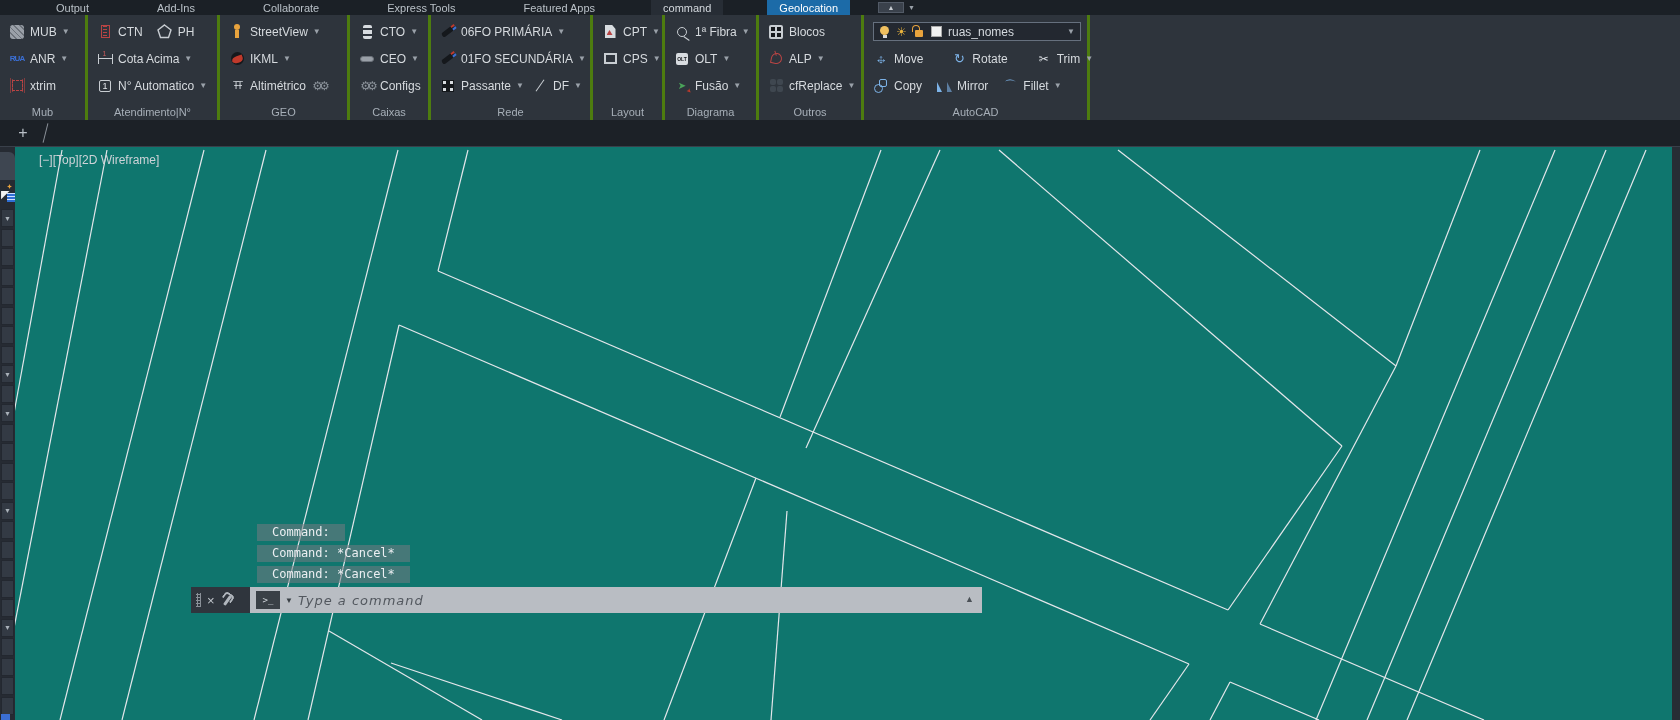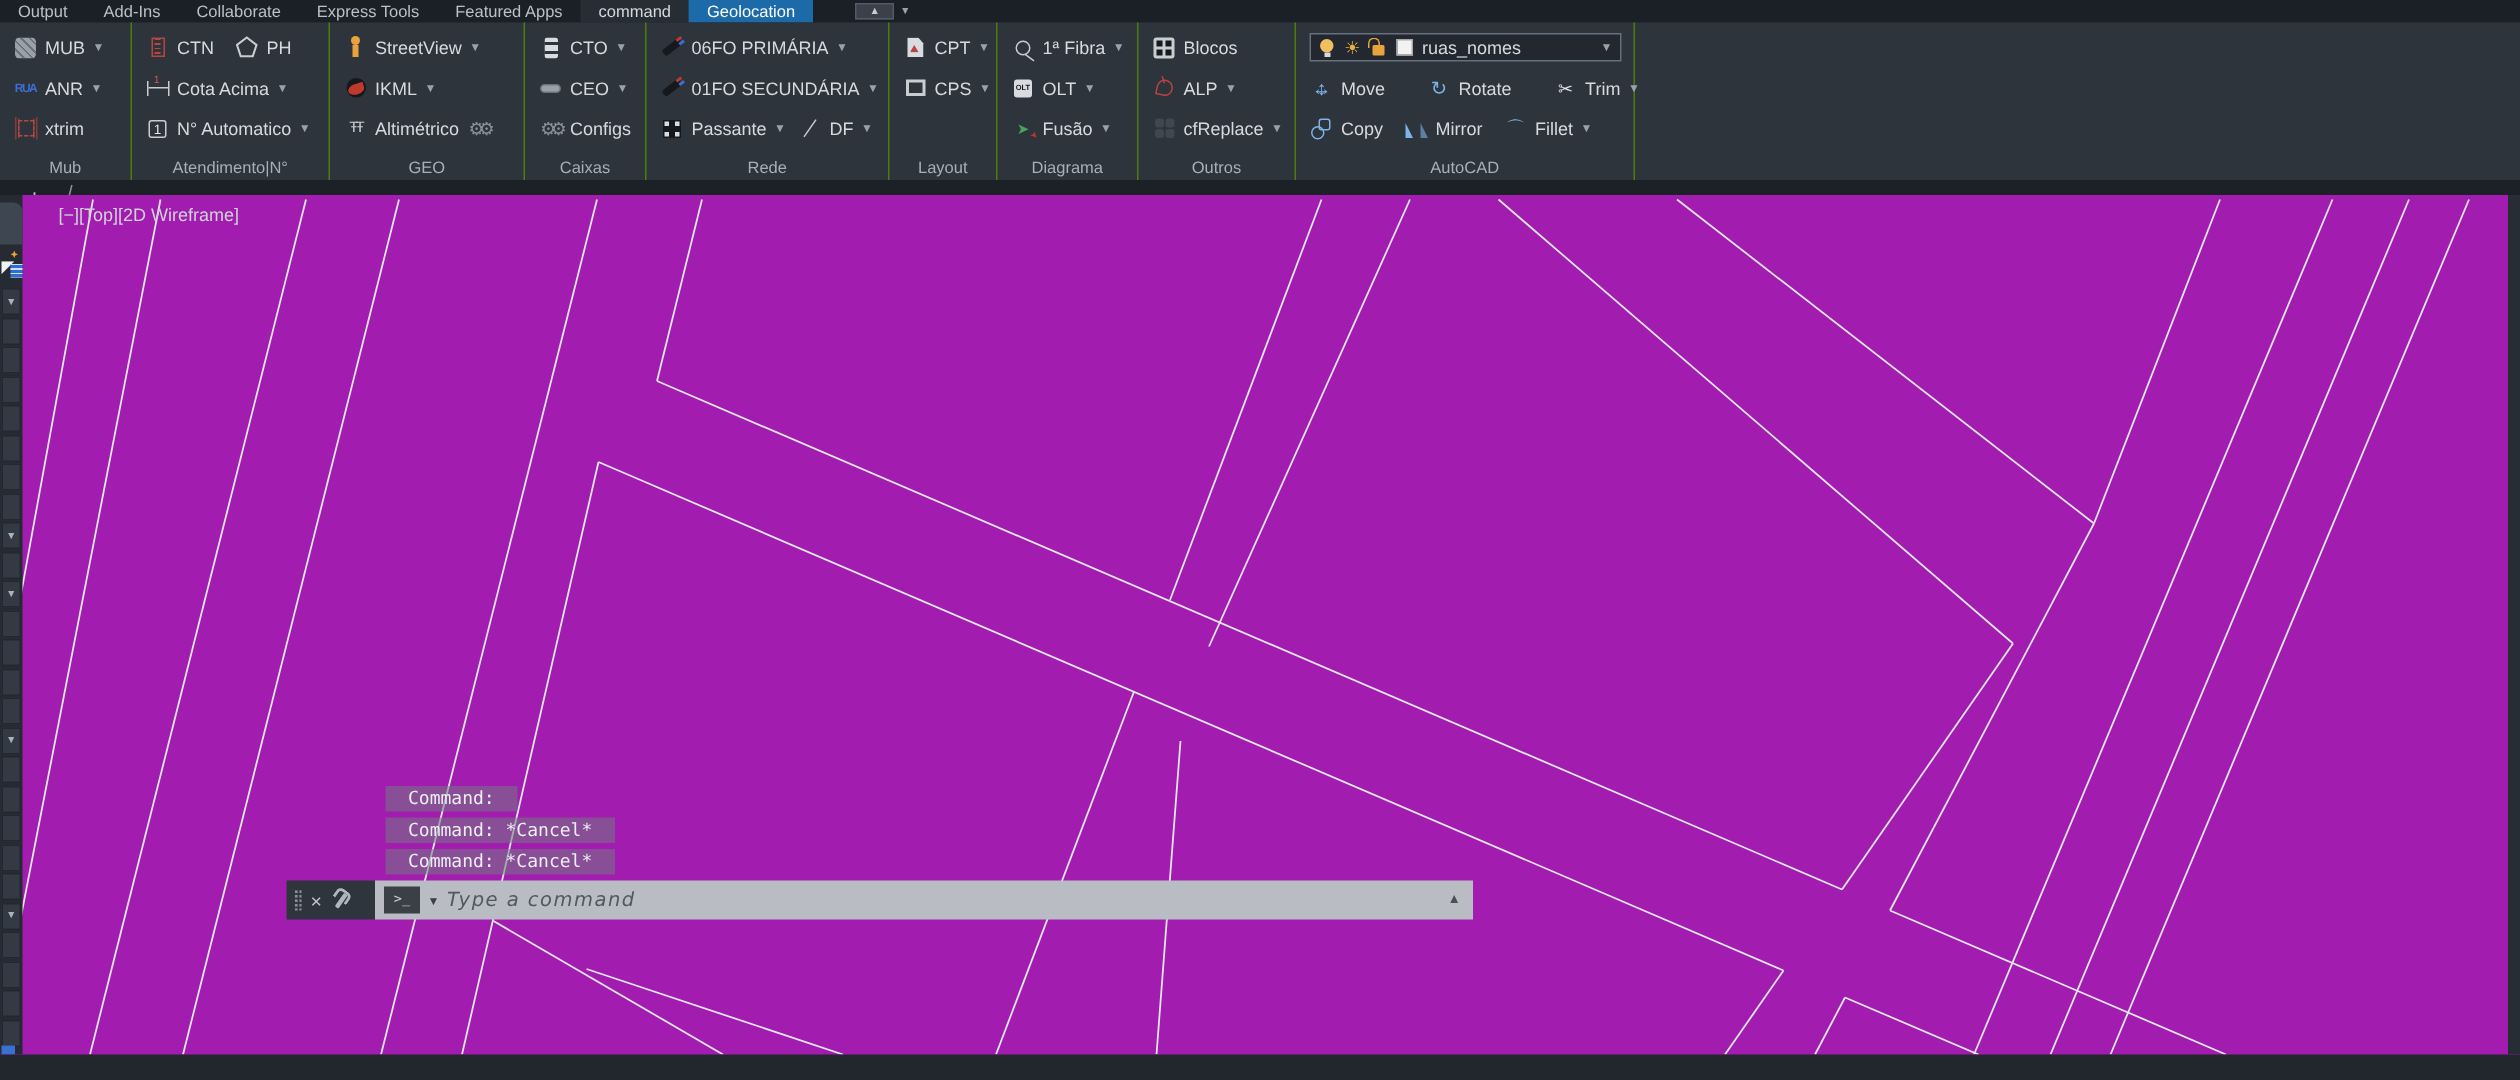--- a/index.html
+++ b/index.html
@@ -3,32 +3,32 @@
 <meta charset="utf-8">
 <style>
   html,body{margin:0;padding:0;background:#14171c;}
   *{box-sizing:border-box;}
   #app{position:relative;width:1680px;height:720px;overflow:hidden;
        font-family:"Liberation Sans",sans-serif;color:#cdd3d9;background:#22272e;}
 
   
   .tabbar{position:absolute;left:0;top:0;width:1680px;height:15px;background:#1b2026;
           display:flex;align-items:stretch;font-size:11px;color:#b9c0c7;}
-  .tab{padding:0 12px;display:flex;align-items:center;white-space:nowrap;cursor:default;}
+  .tab{padding:0 12px;display:flex;align-items:center;white-space:nowrap;cursor:default;margin-left:44px;}
   .tab.raised{background:#272d35;color:#d4d9de;}
   .tab.active{background:#1c6ba8;color:#ffffff;}
   .panelctl{margin-left:28px;display:flex;align-items:center;gap:4px;}
   .panelctl .box{width:26px;height:11px;background:#3a414b;border:1px solid #525a66;
                  display:flex;align-items:center;justify-content:center;font-size:7px;color:#c8cdd2;}
   .panelctl .car{font-size:7px;color:#9aa1a9;}
 
   
   .ribbon{position:absolute;left:0;top:15px;width:1680px;height:105px;background:#2e343c;
           display:flex;align-items:stretch;}
-  .panel{position:relative;height:105px;border-right:1px solid #4d7c0f;flex:0 0 auto;}
+  .panel{position:relative;height:105px;border-right:3px solid #4d7c0f;flex:0 0 auto;}
   .pcap{position:absolute;left:0;right:0;bottom:2px;text-align:center;font-size:11px;color:#a7afb8;}
   .prow{height:27px;display:flex;align-items:center;padding-left:9px;gap:5px;}
   .prow:first-child{margin-top:3px;}
   .rbtn{display:flex;align-items:center;gap:5px;font-size:12px;color:#d6dade;white-space:nowrap;cursor:default;}
   .car{font-size:8px;color:#9aa1a9;line-height:1;}
   .ic{display:inline-flex;align-items:center;justify-content:center;width:16px;height:16px;flex:0 0 16px;position:relative;}
 
   
   .i-mub{background:#9aa0a8;border-radius:3px;width:14px;height:14px;
          background-image:repeating-linear-gradient(45deg,#6d737b 0 1px,transparent 1px 4px);}
@@ -101,21 +101,21 @@
   .layerfield .name{flex:1;font-size:12px;color:#d4d9de;}
 
   
   .filestrip{position:absolute;left:0;top:120px;width:1680px;height:27px;background:#1c2127;
              border-bottom:1px solid #39404a;}
   .newtab{position:absolute;left:14px;top:4px;width:18px;height:18px;color:#b9c0c7;font-size:16px;
           display:flex;align-items:center;justify-content:center;cursor:default;}
   .stripslash{position:absolute;left:45px;top:3px;width:1px;height:20px;background:#8b9199;transform:rotate(14deg);}
 
   
-  .canvas{position:absolute;left:0;top:130px;width:1680px;height:573px;background:#a21caf;overflow:hidden;text-align:right;}
+  .canvas{position:absolute;left:0;top:147px;width:1680px;height:573px;background:#0f766e;overflow:hidden;text-align:right;}
   .canvas svg{position:absolute;left:0;top:0;}
   .vplabel{position:absolute;left:39px;top:6px;font-size:12px;color:#ced3d8;}
   .rightstrip{position:absolute;right:0;top:0;width:8px;height:573px;background:#272d35;}
 
   
   .sidebar{position:absolute;left:0;top:0;width:15px;height:573px;background:#262b33;}
   .sidetab{position:absolute;left:0;top:5px;width:15px;height:28px;background:#3e4651;border-radius:0 6px 0 0;}
   .palicon{position:absolute;left:1px;top:37px;width:13px;height:22px;}
   .palicon .cur{position:absolute;left:0;top:4px;color:#f2f2f2;font-size:11px;}
   .palicon .spark{position:absolute;left:6px;top:0;width:5px;height:5px;background:#e8a33d;

